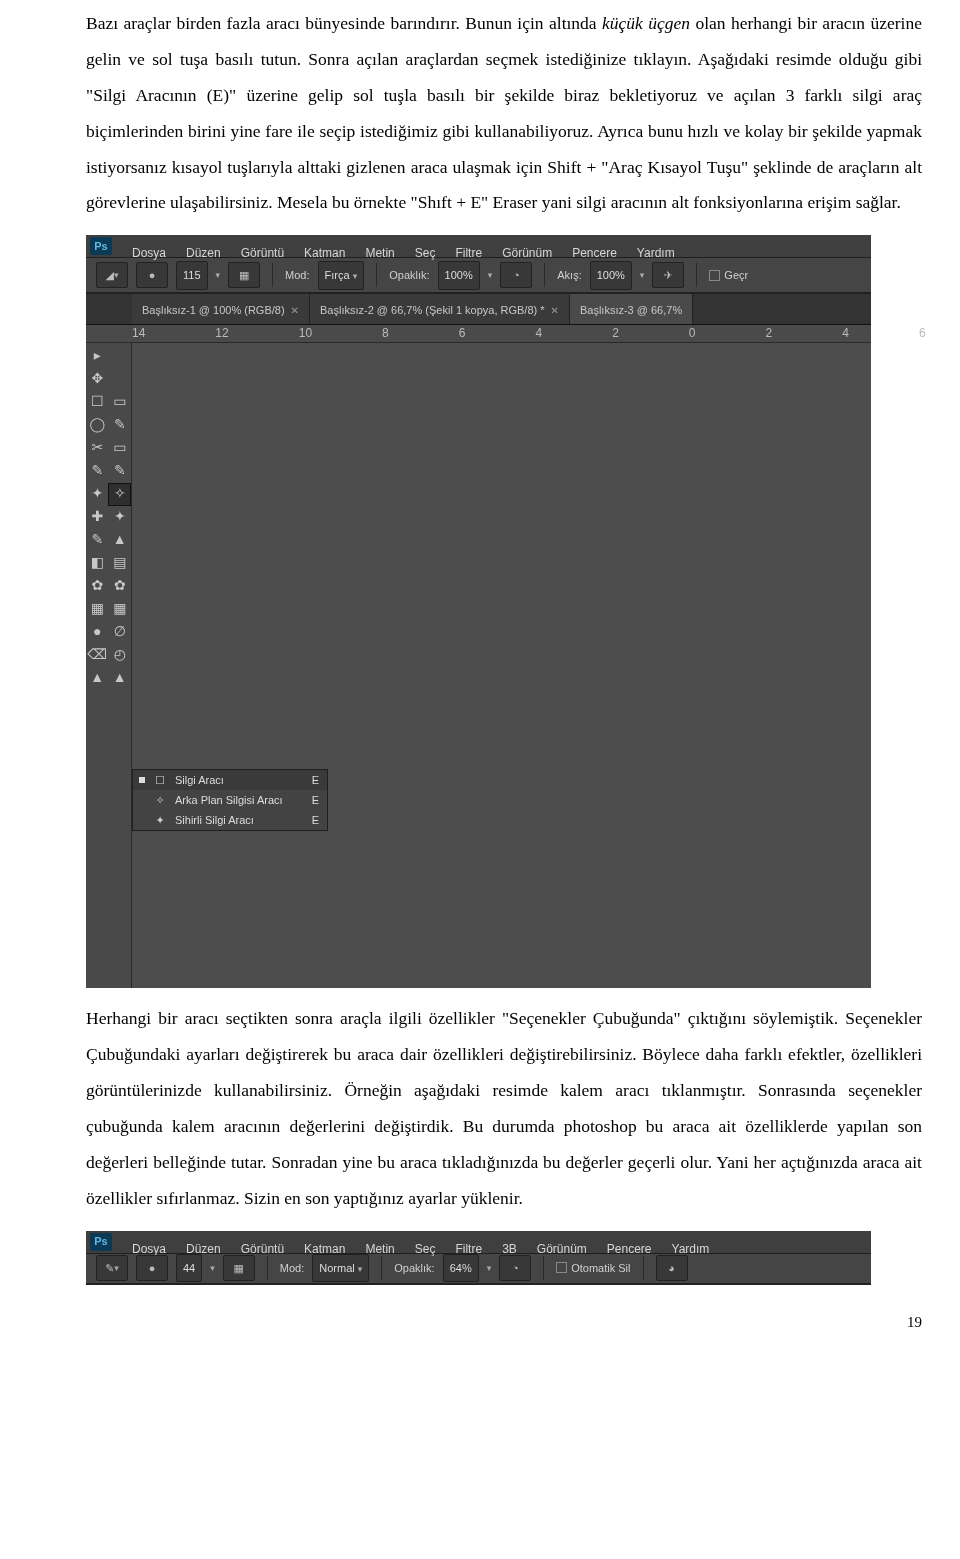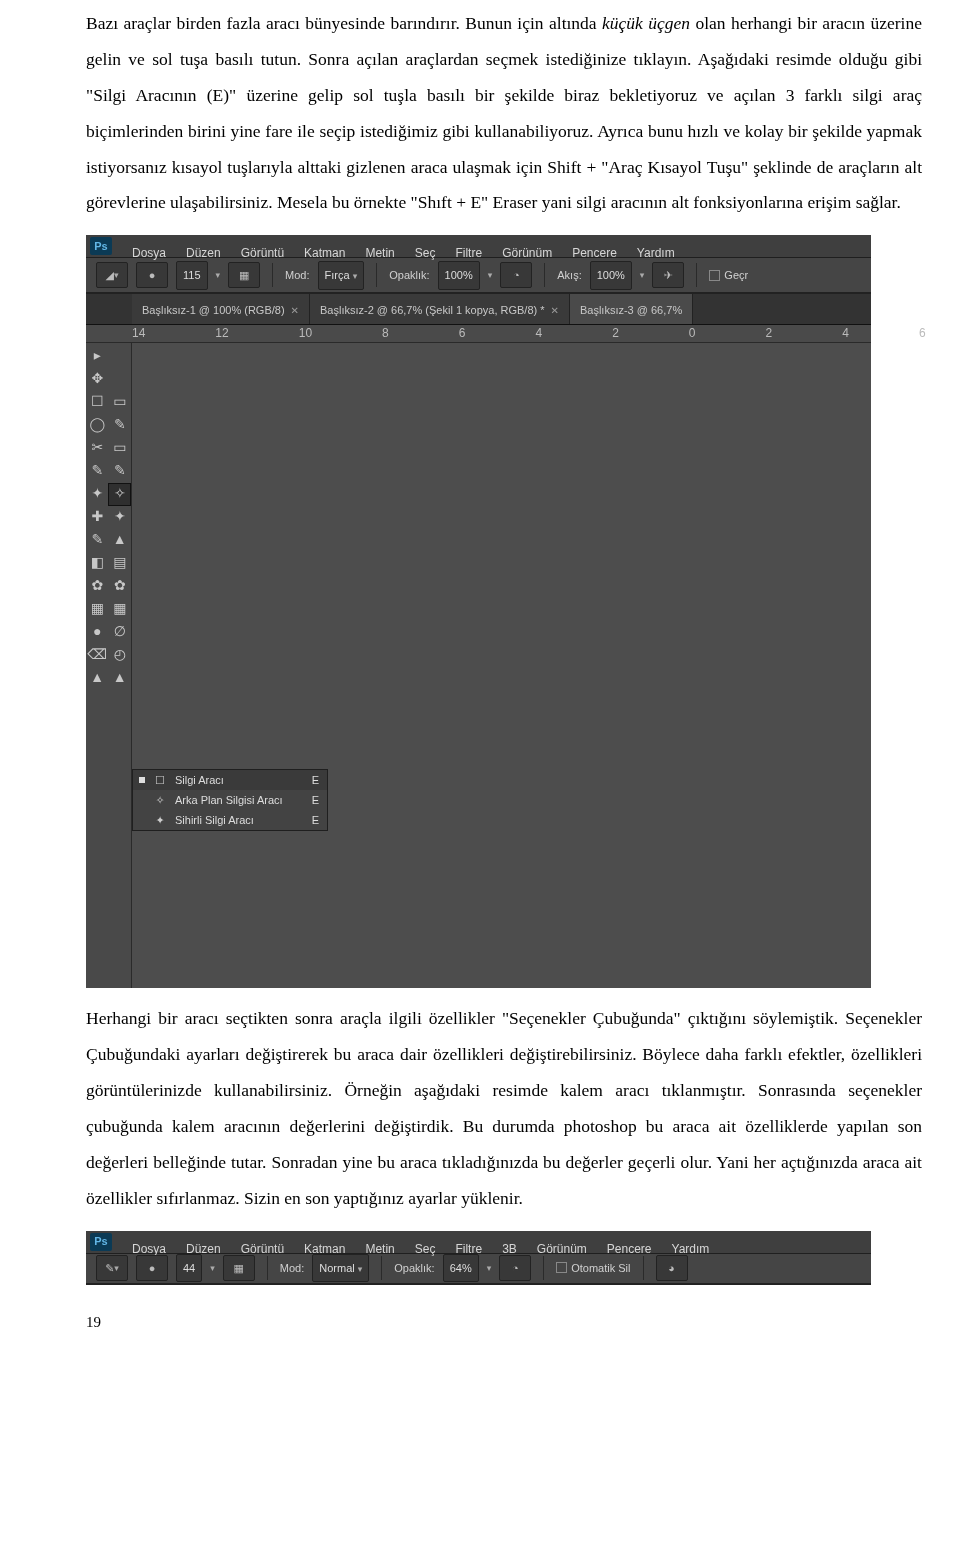--- a/index.html
+++ b/index.html
@@ -91,21 +91,21 @@
     width:196px;
   }
   .fly-item {
     display:flex; align-items:center; height:20px;
     padding: 0 8px 0 6px; justify-content:space-between;
   }
   .fly-item.sel { background:#3a3a3a; }
   .fly-left { display:flex; align-items:center; gap:8px; }
   .fly-dot { width:6px; height:6px; background:#ddd; display:inline-block; }
   .fly-ico { width:14px; text-align:center; color:#ccc; }
-  .page-num { text-align:left; font-size:15px; margin-top:22px; }
+  .page-num { text-align:right; font-size:15px; margin-top:22px; }
 </style>
 </head>
 <body>
 
 <p class="para">
   <span>Bazı araçlar birden fazla aracı bünyesinde barındırır. Bunun için altında </span><span class="it">küçük üçgen</span><span> olan herhangi bir aracın üzerine gelin ve sol tuşa basılı tutun. Sonra açılan araçlardan seçmek istediğinize tıklayın. Aşağıdaki resimde olduğu gibi "Silgi Aracının (E)" üzerine gelip sol tuşla basılı bir şekilde biraz bekletiyoruz ve açılan 3 farklı silgi araç biçimlerinden birini yine fare ile seçip istediğimiz gibi kullanabiliyoruz. Ayrıca bunu hızlı ve kolay bir şekilde yapmak istiyorsanız kısayol tuşlarıyla alttaki gizlenen araca ulaşmak için Shift + "Araç Kısayol Tuşu" şeklinde de araçların alt görevlerine ulaşabilirsiniz. Mesela bu örnekte "Shıft + E" Eraser yani silgi aracının alt fonksiyonlarına erişim sağlar.</span>
 </p>
 
 <div class="figure fig1">
 

